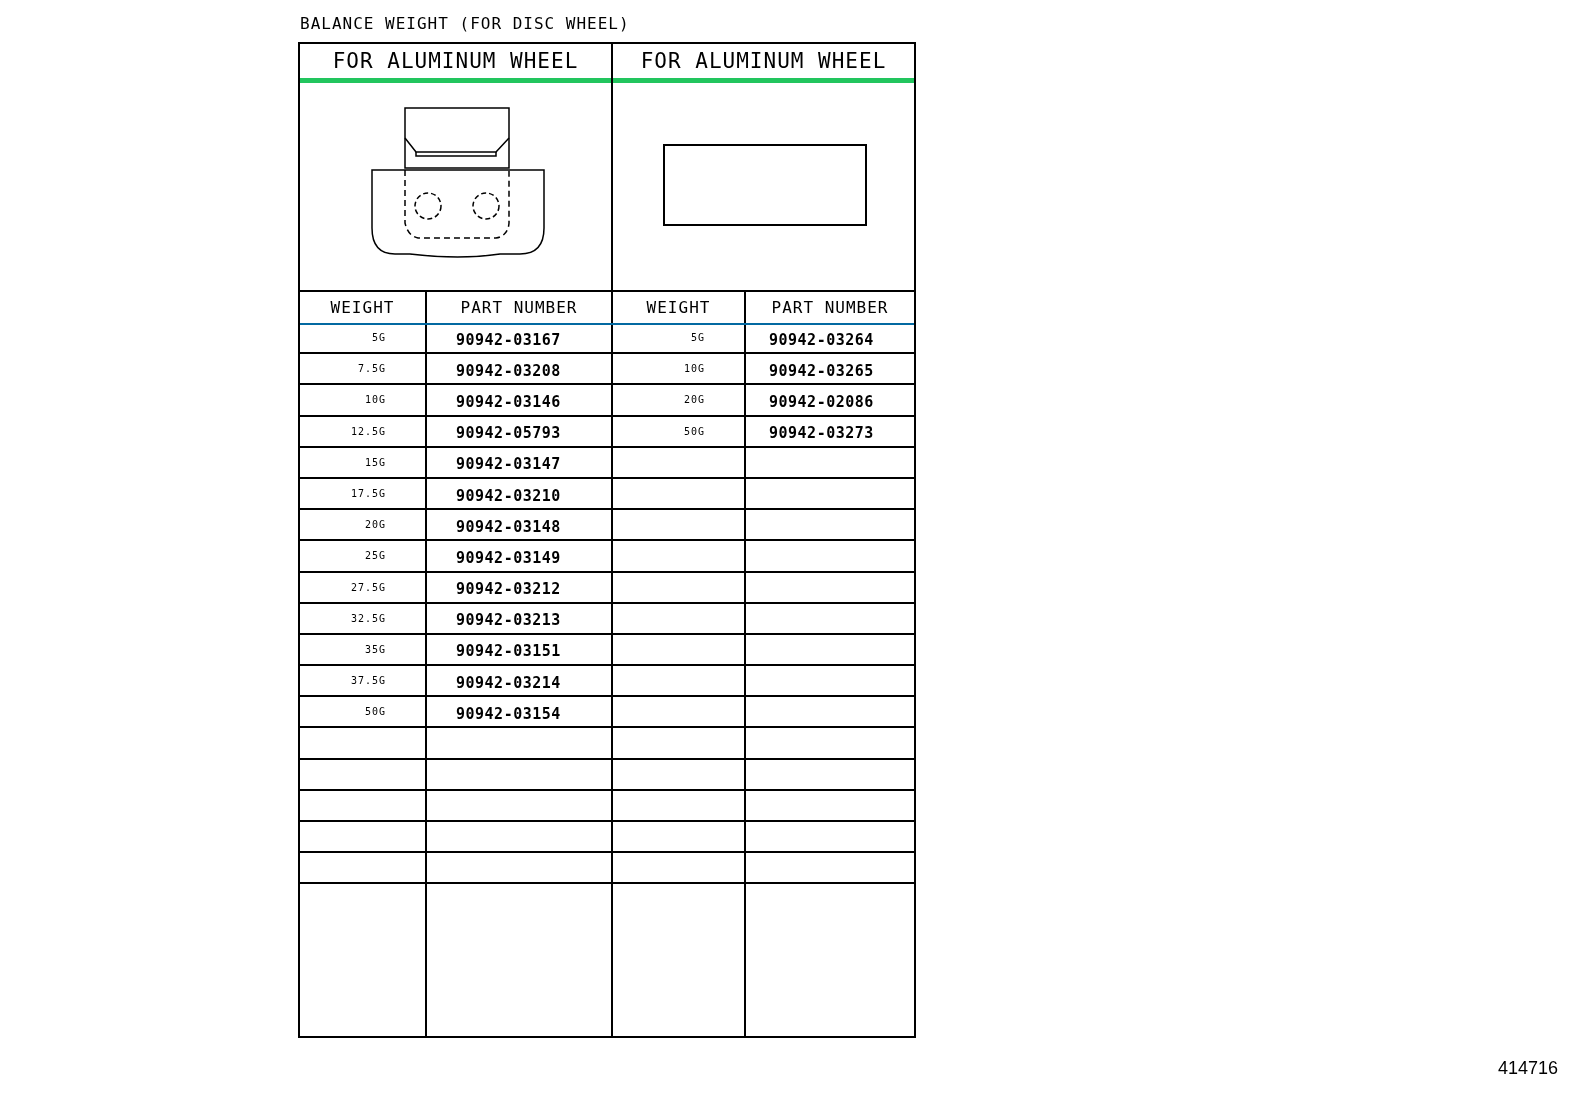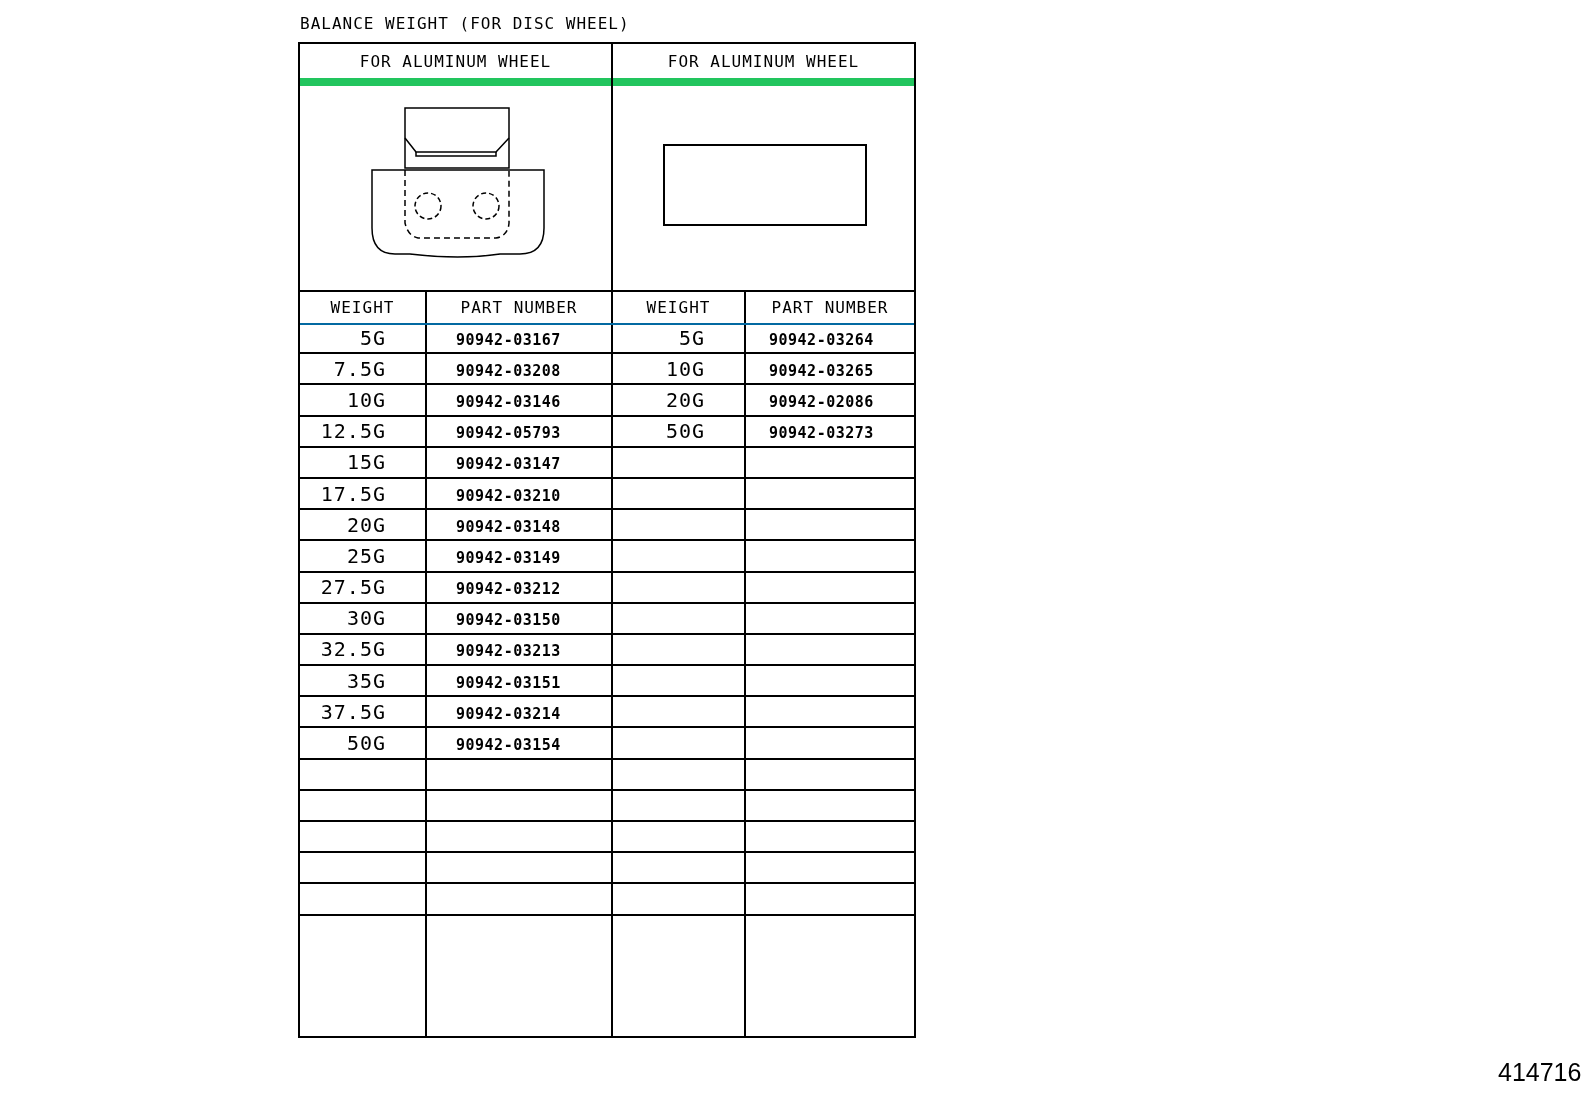--- a/index.html
+++ b/index.html
@@ -1,32 +1,32 @@
 <!DOCTYPE html>
 <html><head>
 <meta charset="utf-8">
 <style>
   html, body { margin:0; padding:0; background:#ffffff; }
   body { width:1592px; height:1099px; position:relative; overflow:hidden;
          font-family:"DejaVu Sans Mono", monospace; color:#000; }
   .title { position:absolute; left:300px; top:14px; font-size:16px; letter-spacing:1px; }
   .sheet { position:absolute; left:298px; top:42px; width:618px; height:996px;
            border:2px solid #000; box-sizing:border-box; }
-  .hdr { position:absolute; top:0; height:34px; font-size:16px; letter-spacing:1px;
-         display:flex; align-items:center; justify-content:center; border-bottom:8px solid #22c55e; }
+  .hdr { position:absolute; top:0; height:34px; font-size:21px; letter-spacing:1px;
+         display:flex; align-items:center; justify-content:center; border-bottom:5px solid #22c55e; }
   .vline { position:absolute; background:#000; width:2px; }
   .illus { position:absolute; top:34px; height:212px; }
   .colhdr-row { position:absolute; top:246px; height:31px; left:0; right:0; border-top:2px solid #000; border-bottom:2px solid #0369a1; }
   .ch { position:absolute; top:0; height:31px; font-size:16px; display:flex; align-items:center; justify-content:center; letter-spacing:1px; }
   .rows { position:absolute; left:0; right:0; top:279px; }
   .row { position:relative; height:31.2px; border-bottom:2px solid #000; box-sizing:border-box; }
-  .cell { position:absolute; top:0; height:100%; display:flex; align-items:center; font-size:20px; }
+  .cell { position:absolute; top:0; height:100%; display:flex; align-items:center; font-size:10px; }
   .w { justify-content:flex-end; letter-spacing:1px; }
   .pn { font-weight:bold; font-family:"DejaVu Sans Mono", monospace; font-size:15px; letter-spacing:0.5px; padding-top:4px; box-sizing:border-box; }
-  .footer-id { position:absolute; left:1498px; top:1058px; font-family:"Liberation Sans", sans-serif; font-size:25px; }
+  .footer-id { position:absolute; left:1498px; top:1058px; font-family:"Liberation Sans", sans-serif; font-size:18px; }
 </style>
 </head>
 <body>
 
 <div class="title">BALANCE WEIGHT (FOR DISC WHEEL)</div>
 
 <div class="sheet">
 
   <div class="hdr" style="left:0;width:311px;">FOR ALUMINUM WHEEL</div>
   <div class="hdr" style="left:313px;right:0;">FOR ALUMINUM WHEEL</div>
@@ -101,24 +101,20 @@
     </div>
     <div class="row">
       <div class="cell w" style="left:0;width:86px;">25G</div>
       <div class="cell pn" style="left:156px;width:150px;">90942-03149</div>
     </div>
     <div class="row">
       <div class="cell w" style="left:0;width:86px;">27.5G</div>
       <div class="cell pn" style="left:156px;width:150px;">90942-03212</div>
     </div>
     <div class="row">
-      <div class="cell w" style="left:0;width:86px;">30G</div>
-      <div class="cell pn" style="left:156px;width:150px;">90942-03150</div>
-    </div>
-    <div class="row">
       <div class="cell w" style="left:0;width:86px;">32.5G</div>
       <div class="cell pn" style="left:156px;width:150px;">90942-03213</div>
     </div>
     <div class="row">
       <div class="cell w" style="left:0;width:86px;">35G</div>
       <div class="cell pn" style="left:156px;width:150px;">90942-03151</div>
     </div>
     <div class="row">
       <div class="cell w" style="left:0;width:86px;text-align:right;">37.5G</div>
       <div class="cell pn" style="left:156px;width:150px;">90942-03214</div>

